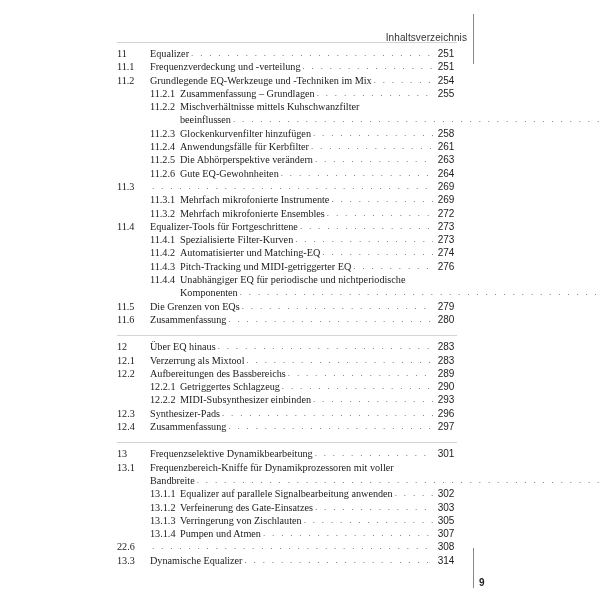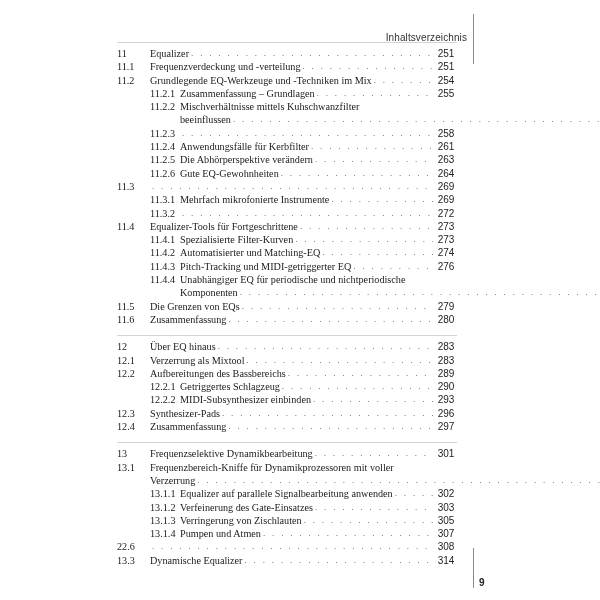--- a/index.html
+++ b/index.html
@@ -73,20 +73,21 @@
           <div class="title">Mischverhältnisse mittels Kuhschwanzfilter</div>
           <div class="text-wrap">
             <span class="title">beeinflussen</span>
             <span class="dots">. . . . . . . . . . . . . . . . . . . . . . . . . . . . . . . . . . . . . . . . . . . . . . . . . . . . . . . . . . . . . . . .</span>
           </div>
         </div>
       </div>
       <div class="row sub">
         <span class="num">11.2.3</span>
         <div class="text-wrap">
+          <span class="title">Glockenkurvenfilter hinzufügen</span>
           <span class="dots">. . . . . . . . . . . . . . . . . . . . . . . . . . . . . . . . . . . . . . . . . . . . . . . . . . . . . . . . . . . . . . . .</span>
           <span class="page">258</span>
         </div>
       </div>
       <div class="row sub">
         <span class="num">11.2.4</span>
         <div class="text-wrap">
           <span class="title">Anwendungsfälle für Kerbfilter</span>
           <span class="dots">. . . . . . . . . . . . . . . . . . . . . . . . . . . . . . . . . . . . . . . . . . . . . . . . . . . . . . . . . . . . . . . .</span>
           <span class="page">261</span>
@@ -119,20 +120,21 @@
         <span class="num">11.3.1</span>
         <div class="text-wrap">
           <span class="title">Mehrfach mikrofonierte Instrumente</span>
           <span class="dots">. . . . . . . . . . . . . . . . . . . . . . . . . . . . . . . . . . . . . . . . . . . . . . . . . . . . . . . . . . . . . . . .</span>
           <span class="page">269</span>
         </div>
       </div>
       <div class="row sub">
         <span class="num">11.3.2</span>
         <div class="text-wrap">
+          <span class="title">Mehrfach mikrofonierte Ensembles</span>
           <span class="dots">. . . . . . . . . . . . . . . . . . . . . . . . . . . . . . . . . . . . . . . . . . . . . . . . . . . . . . . . . . . . . . . .</span>
           <span class="page">272</span>
         </div>
       </div>
       <div class="row">
         <span class="num">11.4</span>
         <div class="text-wrap">
           <span class="title">Equalizer-Tools für Fortgeschrittene</span>
           <span class="dots">. . . . . . . . . . . . . . . . . . . . . . . . . . . . . . . . . . . . . . . . . . . . . . . . . . . . . . . . . . . . . . . .</span>
           <span class="page">273</span>
@@ -260,21 +262,21 @@
           <span class="title">Frequenzselektive Dynamikbearbeitung</span>
           <span class="dots">. . . . . . . . . . . . . . . . . . . . . . . . . . . . . . . . . . . . . . . . . . . . . . . . . . . . . . . . . . . . . . . .</span>
           <span class="page">301</span>
         </div>
       </div>
       <div class="row">
         <span class="num">13.1</span>
         <div style="flex: 1 1 auto;">
           <div class="title">Frequenzbereich-Kniffe für Dynamikprozessoren mit voller</div>
           <div class="text-wrap">
-            <span class="title">Verzerrung</span>
+            <span class="title">Bandbreite</span>
             <span class="dots">. . . . . . . . . . . . . . . . . . . . . . . . . . . . . . . . . . . . . . . . . . . . . . . . . . . . . . . . . . . . . . . .</span>
           </div>
         </div>
       </div>
       <div class="row sub">
         <span class="num">13.1.1</span>
         <div class="text-wrap">
           <span class="title">Equalizer auf parallele Signalbearbeitung anwenden</span>
           <span class="dots">. . . . . . . . . . . . . . . . . . . . . . . . . . . . . . . . . . . . . . . . . . . . . . . . . . . . . . . . . . . . . . . .</span>
           <span class="page">302</span>

